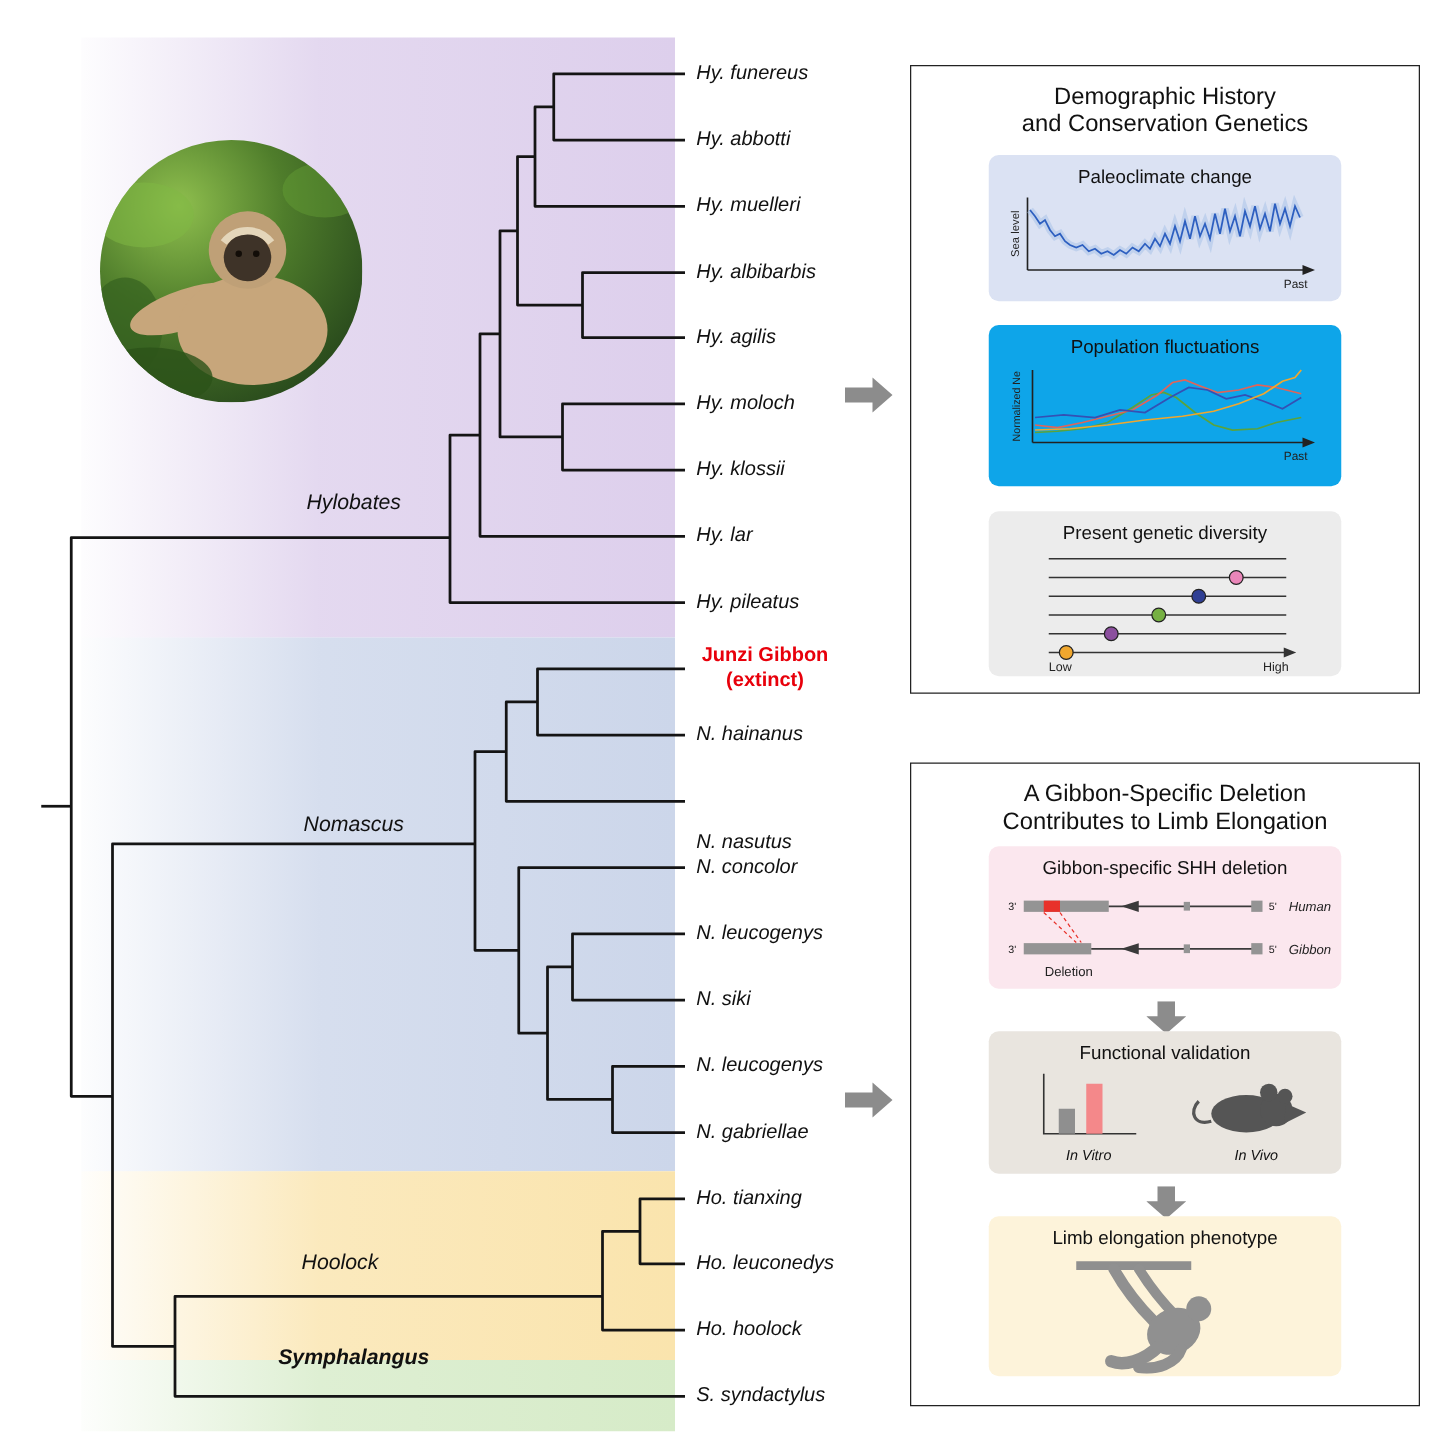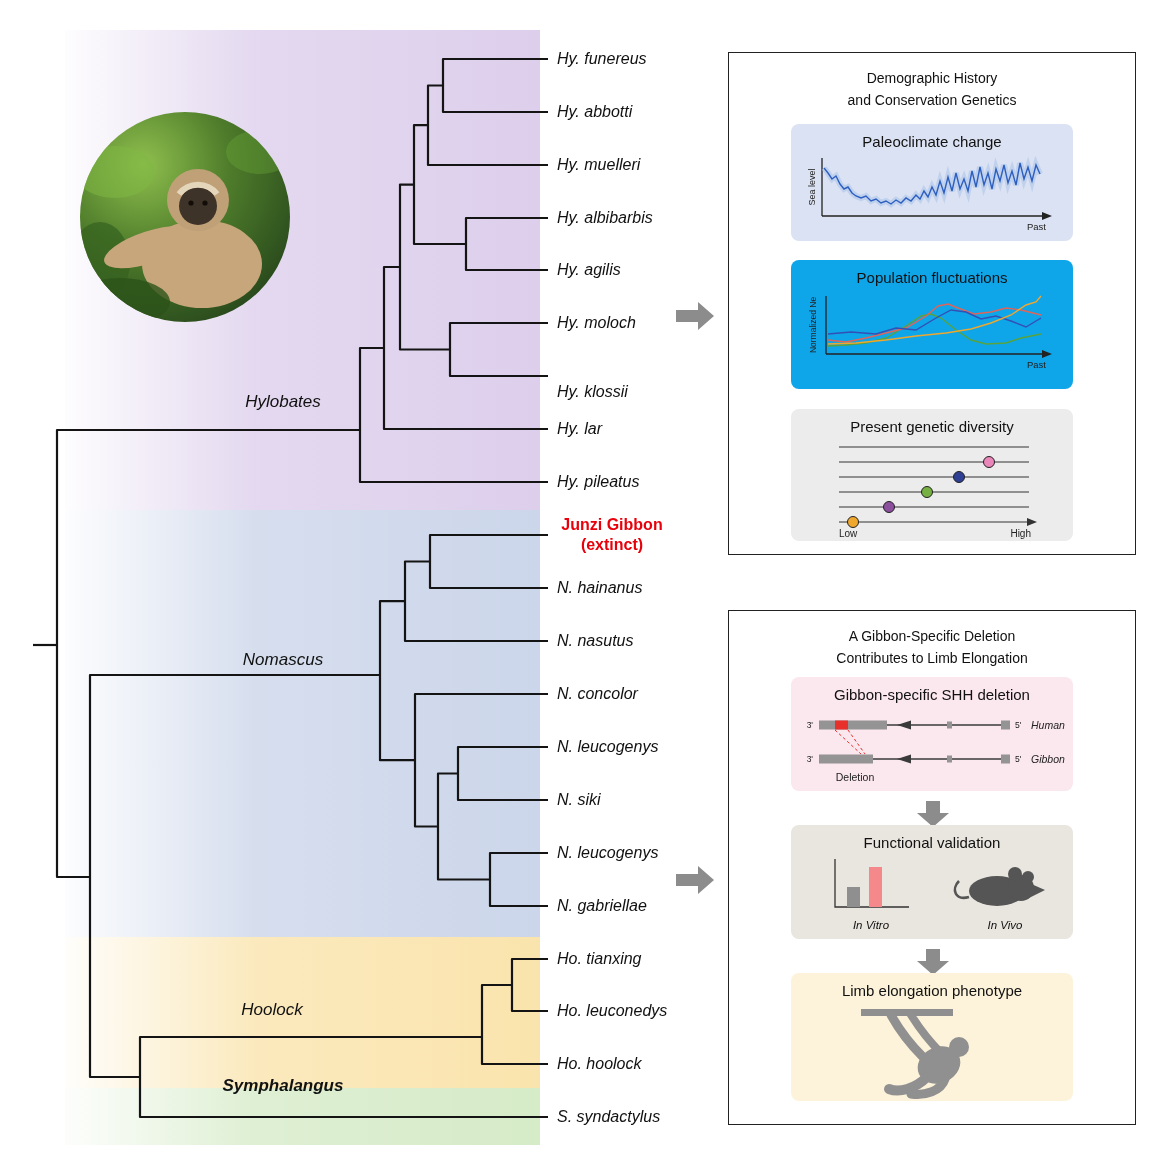--- a/index.html
+++ b/index.html
@@ -20,21 +20,21 @@
   #tree-svg path{stroke:#141414;stroke-width:2.2;fill:none;stroke-linejoin:round;stroke-linecap:butt;}
 
   .genus{position:absolute;font-style:italic;font-size:17px;text-align:center;white-space:nowrap;}
   .tip{position:absolute;left:557px;font-style:italic;font-size:16px;line-height:20px;white-space:nowrap;}
   .junzi{position:absolute;left:549px;top:515px;width:126px;text-align:center;font-weight:bold;font-size:16px;line-height:20px;color:#e8000b;font-style:normal;}
 
   
   .panel{position:absolute;left:728px;width:408px;background:#fff;border:1.6px solid #222;box-sizing:border-box;}
   .panel-demographic{top:52px;height:503px;}
   .panel-deletion{top:610px;height:515px;}
-  .panel-title{text-align:center;font-size:14px;line-height:22px;padding-top:14px;}
+  .panel-title{text-align:center;font-size:19px;line-height:22px;padding-top:14px;}
 
   .subbox{position:absolute;left:62px;width:282px;border-radius:8px;}
   .subbox-title{text-align:center;font-size:15px;padding-top:9px;}
   .chart-svg{position:absolute;}
 
   .mini-label{position:absolute;font-style:italic;font-size:11.5px;text-align:center;}
 
   .big-arrow{position:absolute;}
   .down-arrow{position:absolute;left:188px;}
 
@@ -106,29 +106,29 @@
   <div class="genus" style="left:213px;top:650px;width:140px;">Nomascus</div>
   <div class="genus" style="left:202px;top:1000px;width:140px;">Hoolock</div>
   <div class="genus" style="left:203px;top:1076px;width:160px;font-weight:bold;">Symphalangus</div>
 
   <div class="tip" style="top:49px;">Hy. funereus</div>
   <div class="tip" style="top:102px;">Hy. abbotti</div>
   <div class="tip" style="top:155px;">Hy. muelleri</div>
   <div class="tip" style="top:208px;">Hy. albibarbis</div>
   <div class="tip" style="top:260px;">Hy. agilis</div>
   <div class="tip" style="top:313px;">Hy. moloch</div>
-  <div class="tip" style="top:382px;">Hy. klossii</div>
+  <div class="tip" style="top:366px;">Hy. klossii</div>
   <div class="tip" style="top:419px;">Hy. lar</div>
   <div class="tip" style="top:472px;">Hy. pileatus</div>
   <div class="junzi">
     <div>Junzi Gibbon</div>
     <div>(extinct)</div>
   </div>
   <div class="tip" style="top:578px;">N. hainanus</div>
-  <div class="tip" style="top:631px;">N. nasutus</div>
+  <div class="tip" style="top:664px;">N. nasutus</div>
   <div class="tip" style="top:684px;">N. concolor</div>
   <div class="tip" style="top:737px;text-align:right;">N. leucogenys</div>
   <div class="tip" style="top:790px;">N. siki</div>
   <div class="tip" style="top:843px;">N. leucogenys</div>
   <div class="tip" style="top:896px;">N. gabriellae</div>
   <div class="tip" style="top:949px;">Ho. tianxing</div>
   <div class="tip" style="top:1001px;">Ho. leuconedys</div>
   <div class="tip" style="top:1054px;">Ho. hoolock</div>
   <div class="tip" style="top:1107px;">S. syndactylus</div>
 

